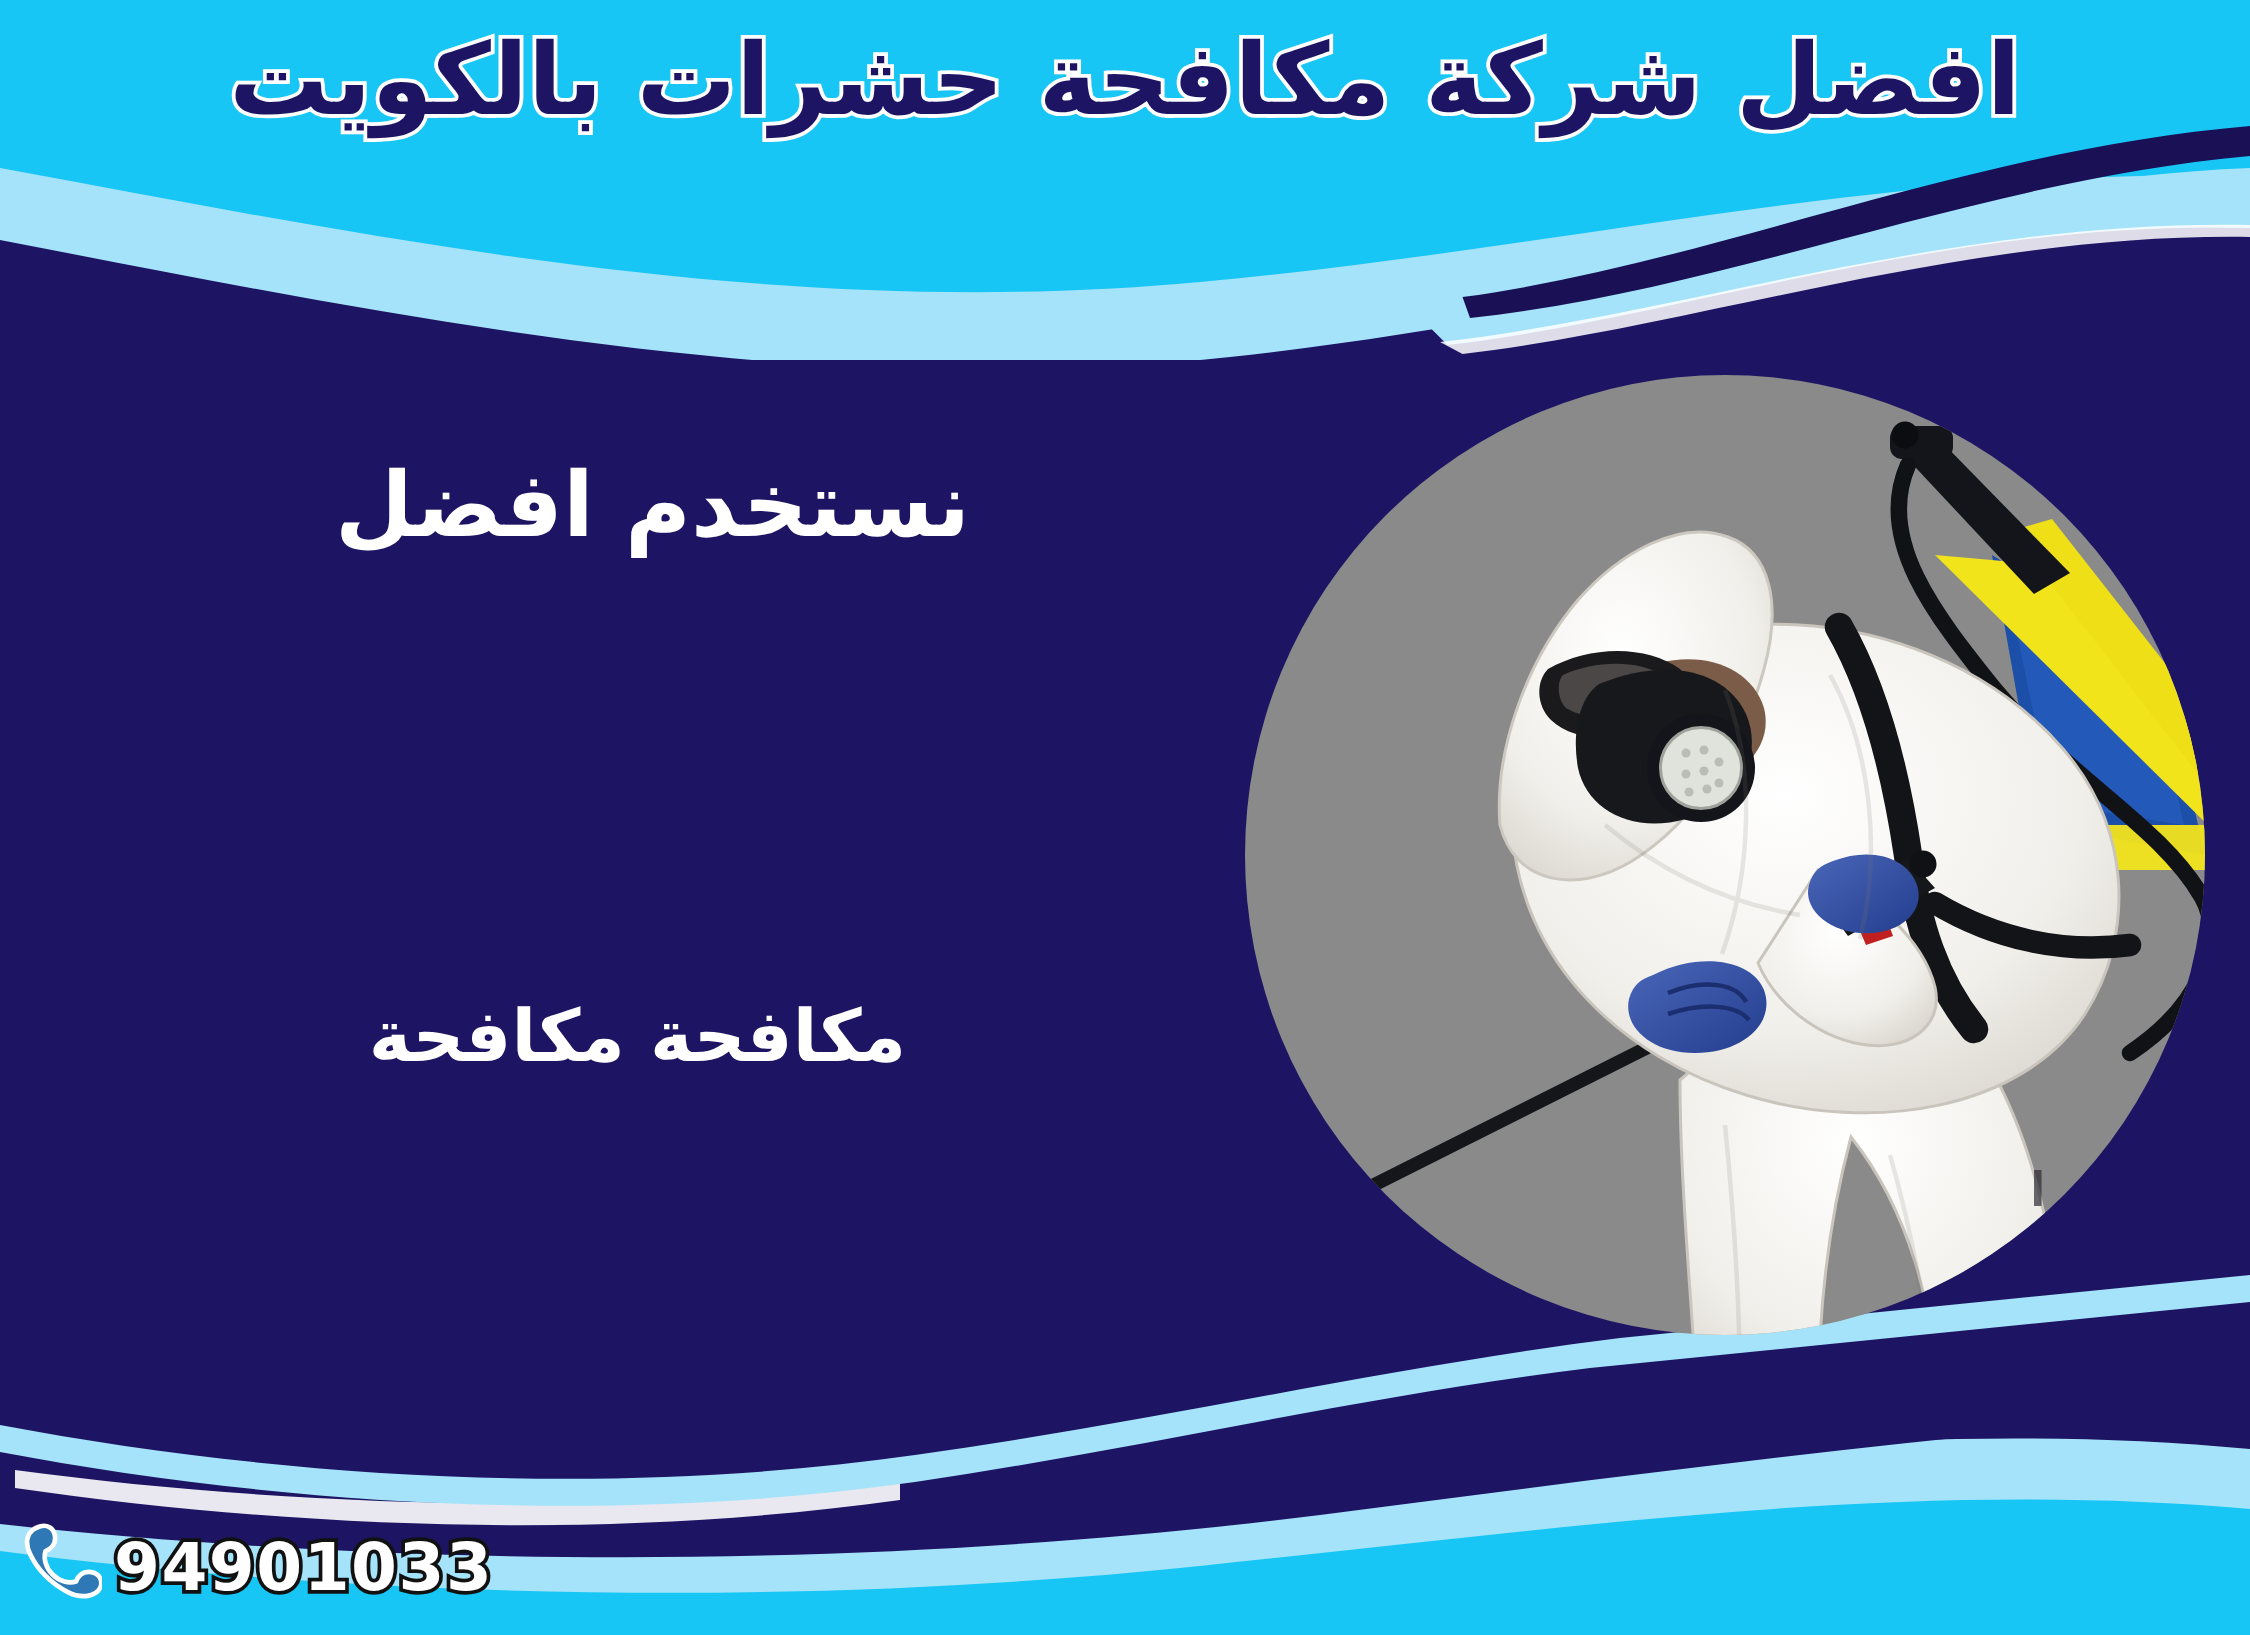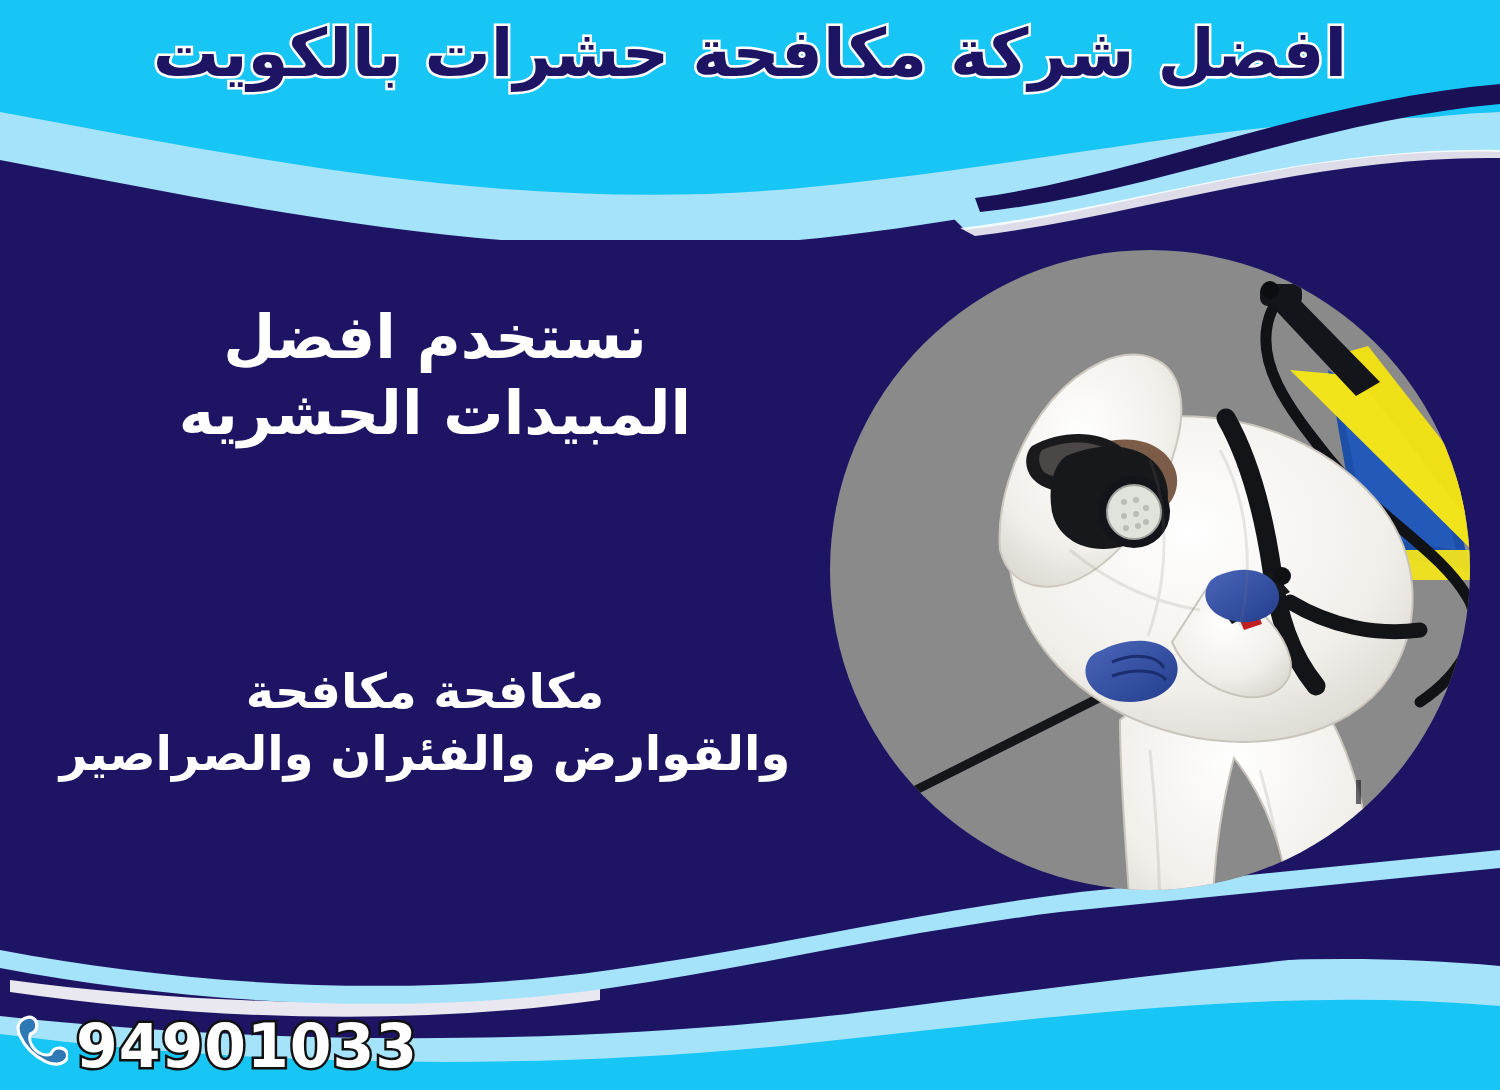--- a/index.html
+++ b/index.html
@@ -48,21 +48,21 @@
     color:#FFFFFF;font-size:48px;font-weight:bold;line-height:1.3;
     white-space:nowrap;
   }
 
   
   #phone-block{
     position:absolute;left:14px;bottom:4px;height:80px;
     display:flex;align-items:center;gap:8px;z-index:8;
   }
   #phone-number{
-    font-size:60px;font-weight:bold;color:#FFFFFF;line-height:1;
+    font-size:44px;font-weight:bold;color:#FFFFFF;line-height:1;
     -webkit-text-stroke:5px #111111;
     paint-order:stroke fill;
     letter-spacing:1px;
   }
 
   
   #worker-photo{position:absolute;left:820px;top:250px;width:680px;height:700px;z-index:4;}
 </style>
 </head>
 <body>
@@ -104,26 +104,24 @@
       <path d="M0,950 C180,984 400,1000 610,970 C770,948 920,912 1080,892 L1500,850 L1500,868 L1060,912 C900,932 760,966 610,988 C400,1018 180,1002 0,968 Z" fill="#A5E3FA"></path>
     </g>
   </svg>
 
   <div id="header-title">
     <span class="txt">افضل شركة مكافحة حشرات بالكويت</span>
   </div>
 
   <div id="headline">
     <div class="line">نستخدم افضل</div>
-    <div class="line">المبيدات الحشريه</div>
   </div>
 
   <div id="subheadline">
     <div class="line">مكافحة مكافحة</div>
-    <div class="line">والقوارض والفئران والصراصير</div>
   </div>
 
   <svg id="worker-photo" viewBox="0 0 680 700" xmlns="http://www.w3.org/2000/svg">
     <defs>
       <radialGradient id="suitShade" cx="45%" cy="35%" r="75%">
         <stop offset="0%" stop-color="#FFFFFF"></stop>
         <stop offset="65%" stop-color="#F1EFEA"></stop>
         <stop offset="100%" stop-color="#D9D5CE"></stop>
       </radialGradient>
       <linearGradient id="gloveG" x1="0" y1="0" x2="1" y2="1">

